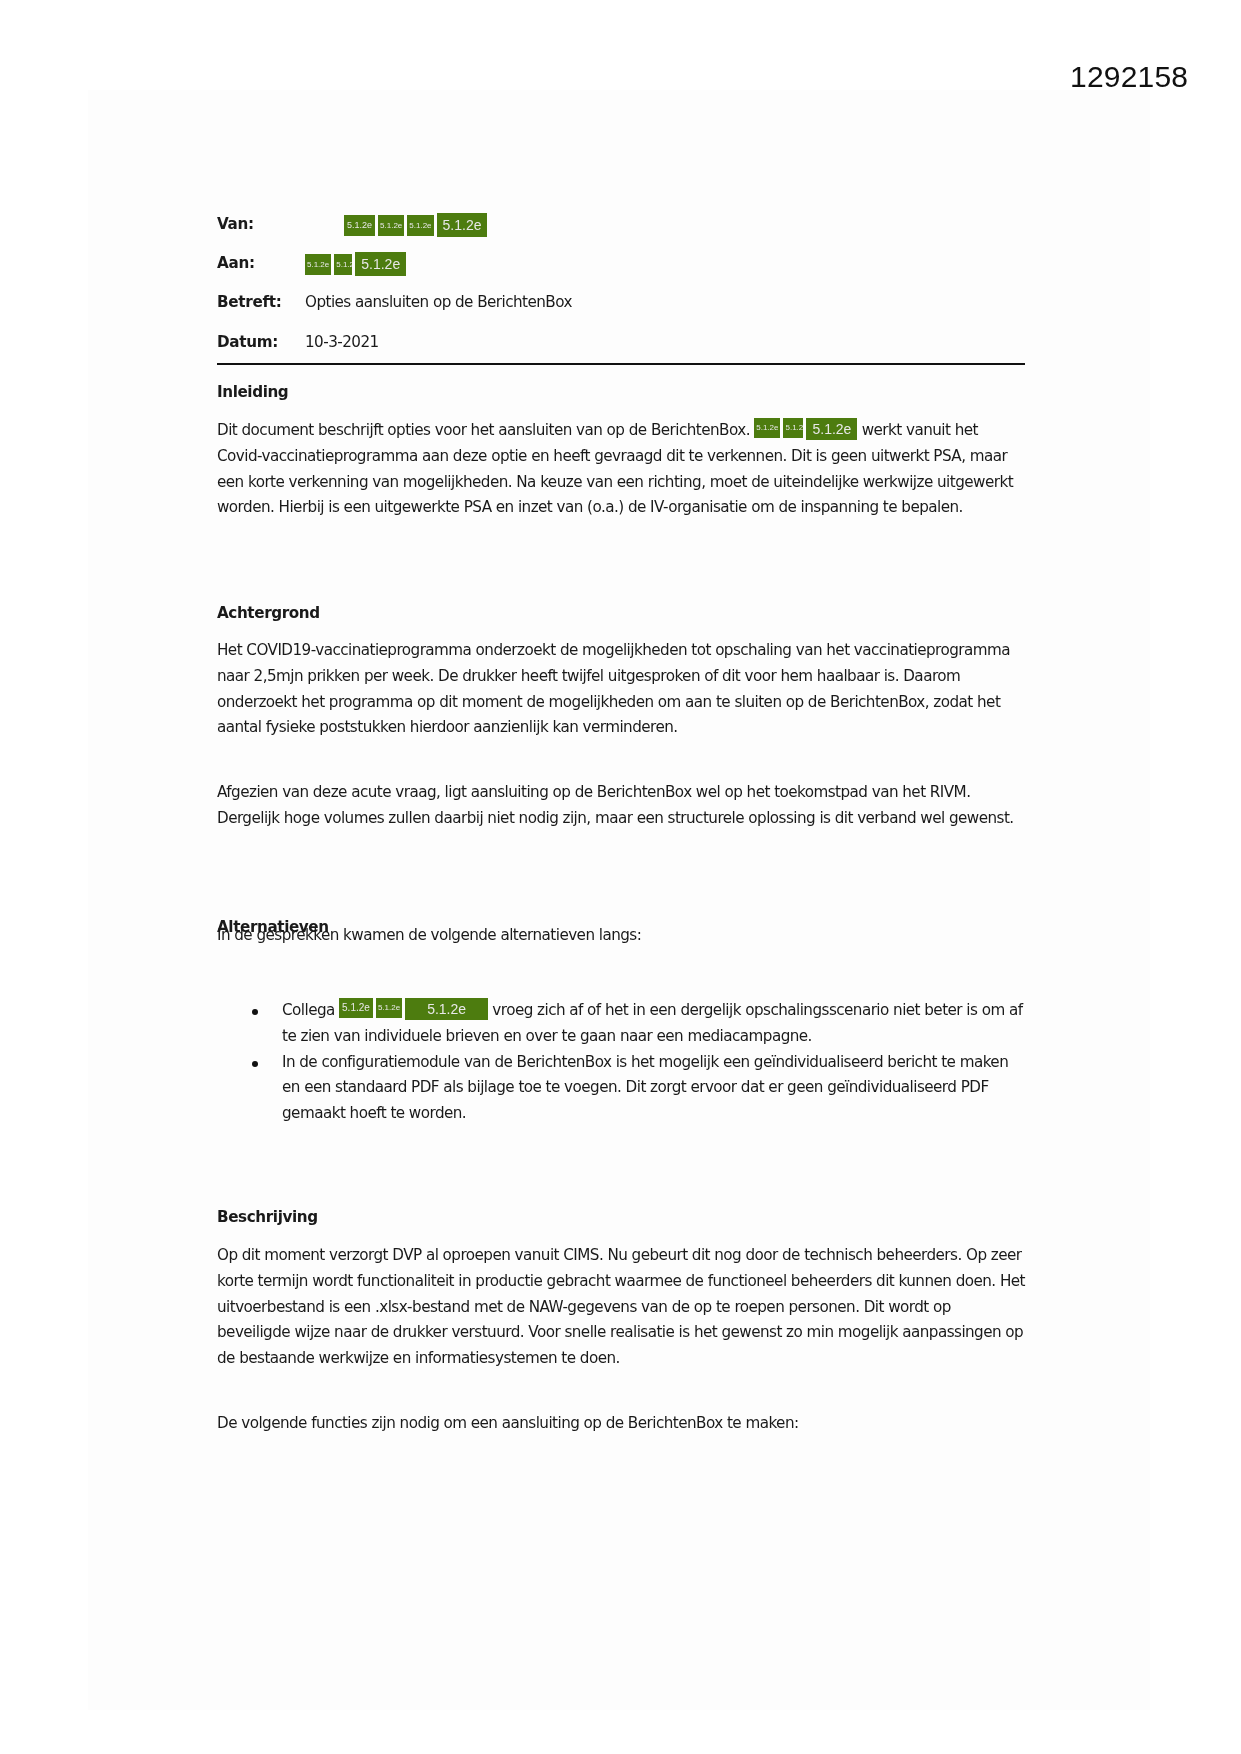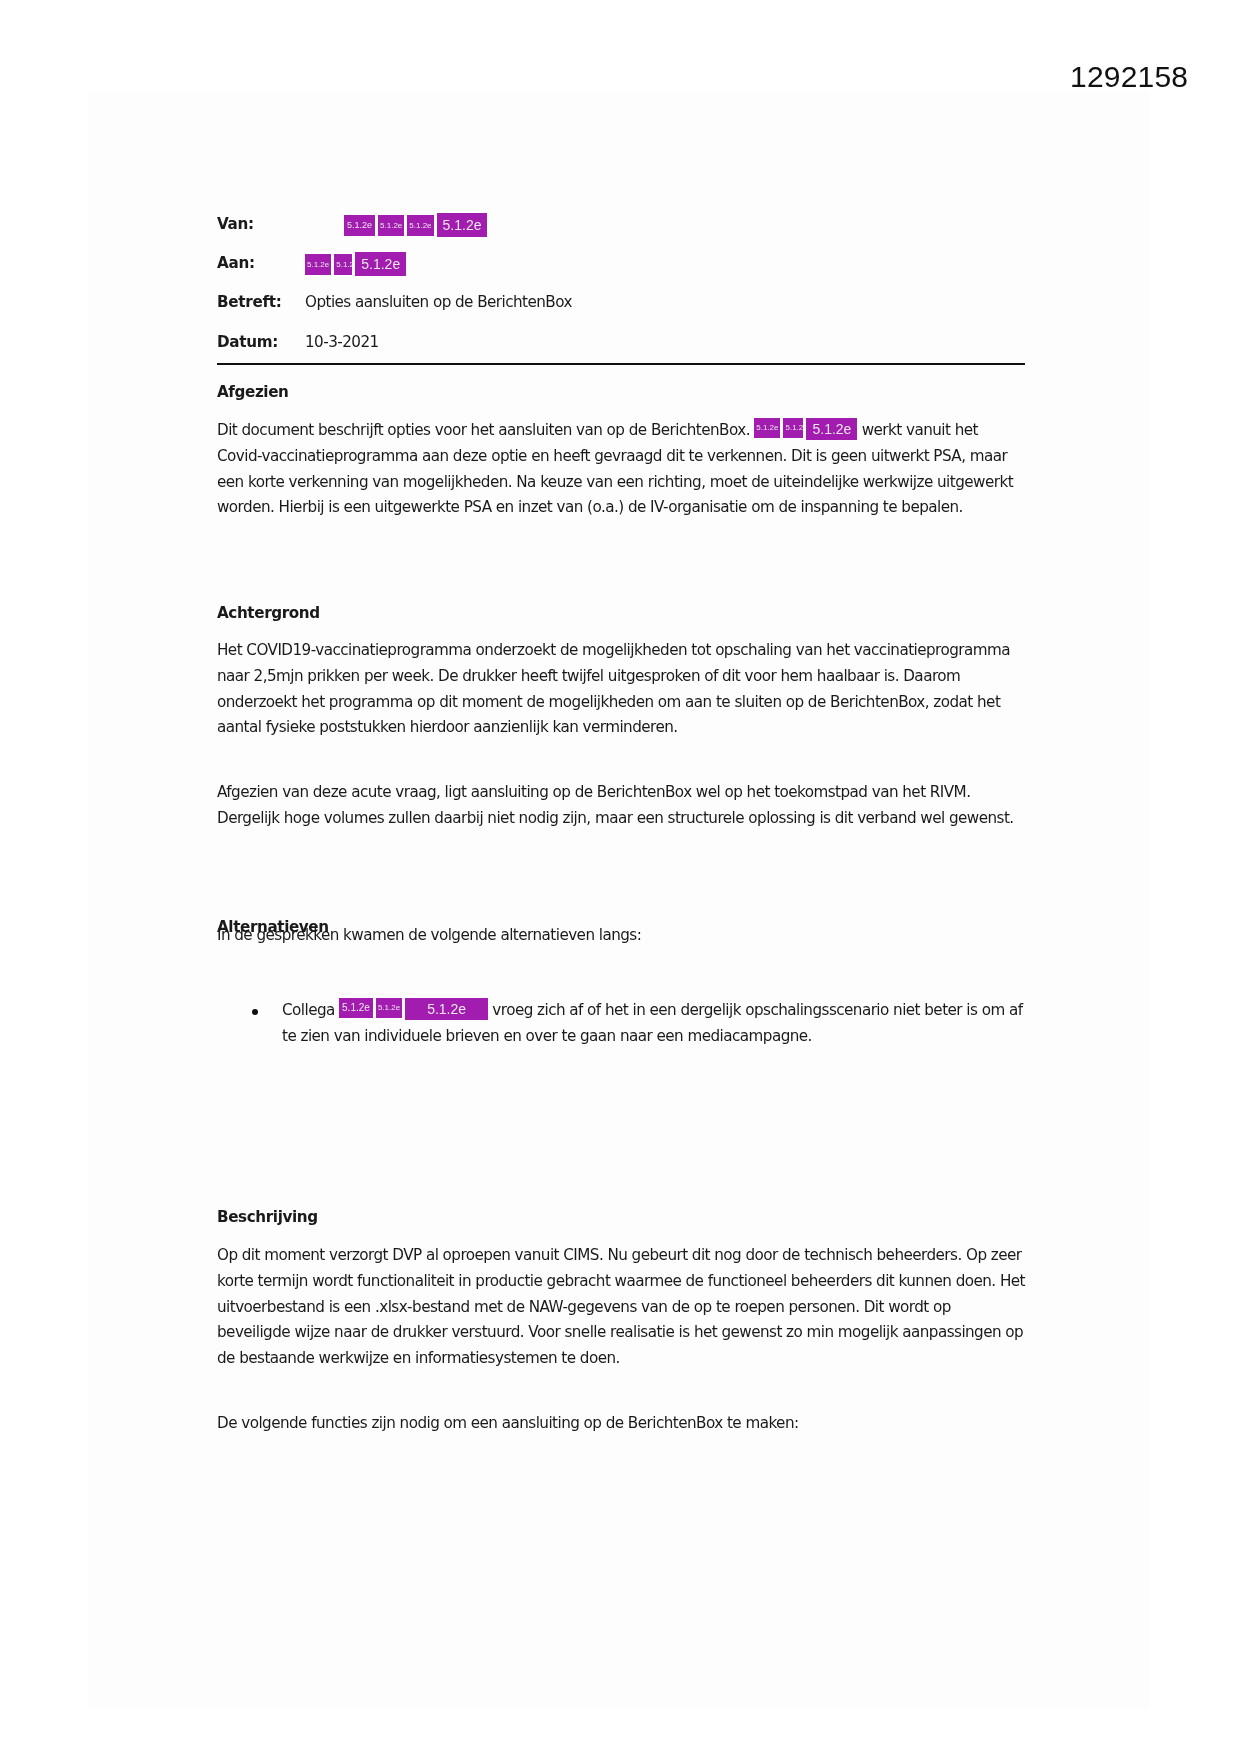--- a/index.html
+++ b/index.html
@@ -19,21 +19,21 @@
     .content {
       position: absolute; left: 217px; top: 0; width: 808px;
       font-family: "DejaVu Sans", sans-serif; font-size: 15.2px; line-height: 25.8px;
       letter-spacing: -0.55px; color: #1a1a1a;
     }
     .hdr-row { position: absolute; left: 0; height: 26px; display: flex; align-items: center; }
     .hdr-label { width: 88px; font-weight: bold; letter-spacing: -0.3px; }
     .hdr-value { display: flex; align-items: center; gap: 3px; }
     .rule { position: absolute; left: 0; top: 363px; width: 808px; height: 2px; background: #111; }
     .redact {
-      display: inline-block; background: #a21caf; color: #e8e8e8;
+      display: inline-block; background: #4d7c0f; color: #e8e8e8;
       font-family: "Liberation Sans", sans-serif; letter-spacing: 0;
       text-align: center; vertical-align: middle; line-height: 1;
     }
     .r-sm { font-size: 9px; height: 21px; line-height: 21px; padding: 0 3px; }
     .r-xs { font-size: 8px; height: 21px; line-height: 21px; padding: 0 2px; }
     .r-lg { font-size: 14px; height: 24px; line-height: 24px; padding: 0 6px; }
     .r-xl { font-size: 14px; height: 22px; line-height: 22px; padding: 0 22px; }
     .heading { position: absolute; left: 0; font-weight: bold; letter-spacing: -0.4px; }
     .para { position: absolute; left: 0; width: 808px; margin: 0; }
     .inline-redacts { display: inline-flex; gap: 3px; vertical-align: middle; position: relative; top: -2px; }
@@ -76,21 +76,21 @@
     <span class="hdr-value">Opties aansluiten op de BerichtenBox</span>
   </div>
 
   <div class="hdr-row" style="top:330px;justify-content:space-between;">
     <span class="hdr-label">Datum:</span>
     <span class="hdr-value">10-3-2021</span>
   </div>
 
   <div class="rule"></div>
 
-  <div class="heading" style="top:380px;">Afgezien</div>
+  <div class="heading" style="top:380px;">Inleiding</div>
   <p class="para" style="top:418px;">
     <span>Dit document beschrijft opties voor het aansluiten van op de BerichtenBox.</span>
     <span class="inline-redacts">
       <span class="redact r-xs" style="height:20px;line-height:20px;">5.1.2e</span>
       <span class="redact r-xs" style="height:20px;line-height:20px;width:16px;overflow:hidden;">5.1.2e</span>
       <span class="redact r-lg" style="height:22px;line-height:22px;">5.1.2e</span>
     </span>
     <span>werkt vanuit het Covid-vaccinatieprogramma aan deze optie en heeft gevraagd dit te verkennen. Dit is geen uitwerkt PSA, maar een korte verkenning van mogelijkheden. Na keuze van een richting, moet de uiteindelijke werkwijze uitgewerkt worden. Hierbij is een uitgewerkte PSA en inzet van (o.a.) de IV-organisatie om de inspanning te bepalen.</span>
   </p>
 
@@ -104,19 +104,20 @@
   <ul class="bullets">
     <li>
       <span>Collega</span>
       <span class="inline-redacts">
         <span class="redact r-sm" style="height:20px;line-height:20px;font-size:10px;">5.1.2e</span>
         <span class="redact r-xs" style="height:20px;line-height:20px;">5.1.2e</span>
         <span class="redact r-xl">5.1.2e</span>
       </span>
       <span>vroeg zich af of het in een dergelijk opschalingsscenario niet beter is om af te zien van individuele brieven en over te gaan naar een mediacampagne.</span>
     </li>
+    <li>In de configuratiemodule van de BerichtenBox is het mogelijk een geïndividualiseerd bericht te maken en een standaard PDF als bijlage toe te voegen. Dit zorgt ervoor dat er geen geïndividualiseerd PDF gemaakt hoeft te worden.</li>
   </ul>
 
   <div class="heading" style="top:1205px;">Beschrijving</div>
   <p class="para" style="top:1243px;">Op dit moment verzorgt DVP al oproepen vanuit CIMS. Nu gebeurt dit nog door de technisch beheerders. Op zeer korte termijn wordt functionaliteit in productie gebracht waarmee de functioneel beheerders dit kunnen doen. Het uitvoerbestand is een .xlsx-bestand met de NAW-gegevens van de op te roepen personen. Dit wordt op beveiligde wijze naar de drukker verstuurd. Voor snelle realisatie is het gewenst zo min mogelijk aanpassingen op de bestaande werkwijze en informatiesystemen te doen.</p>
   <p class="para" style="top:1411px;">De volgende functies zijn nodig om een aansluiting op de BerichtenBox te maken:</p>
 
 </div>
 
 </body></html>

